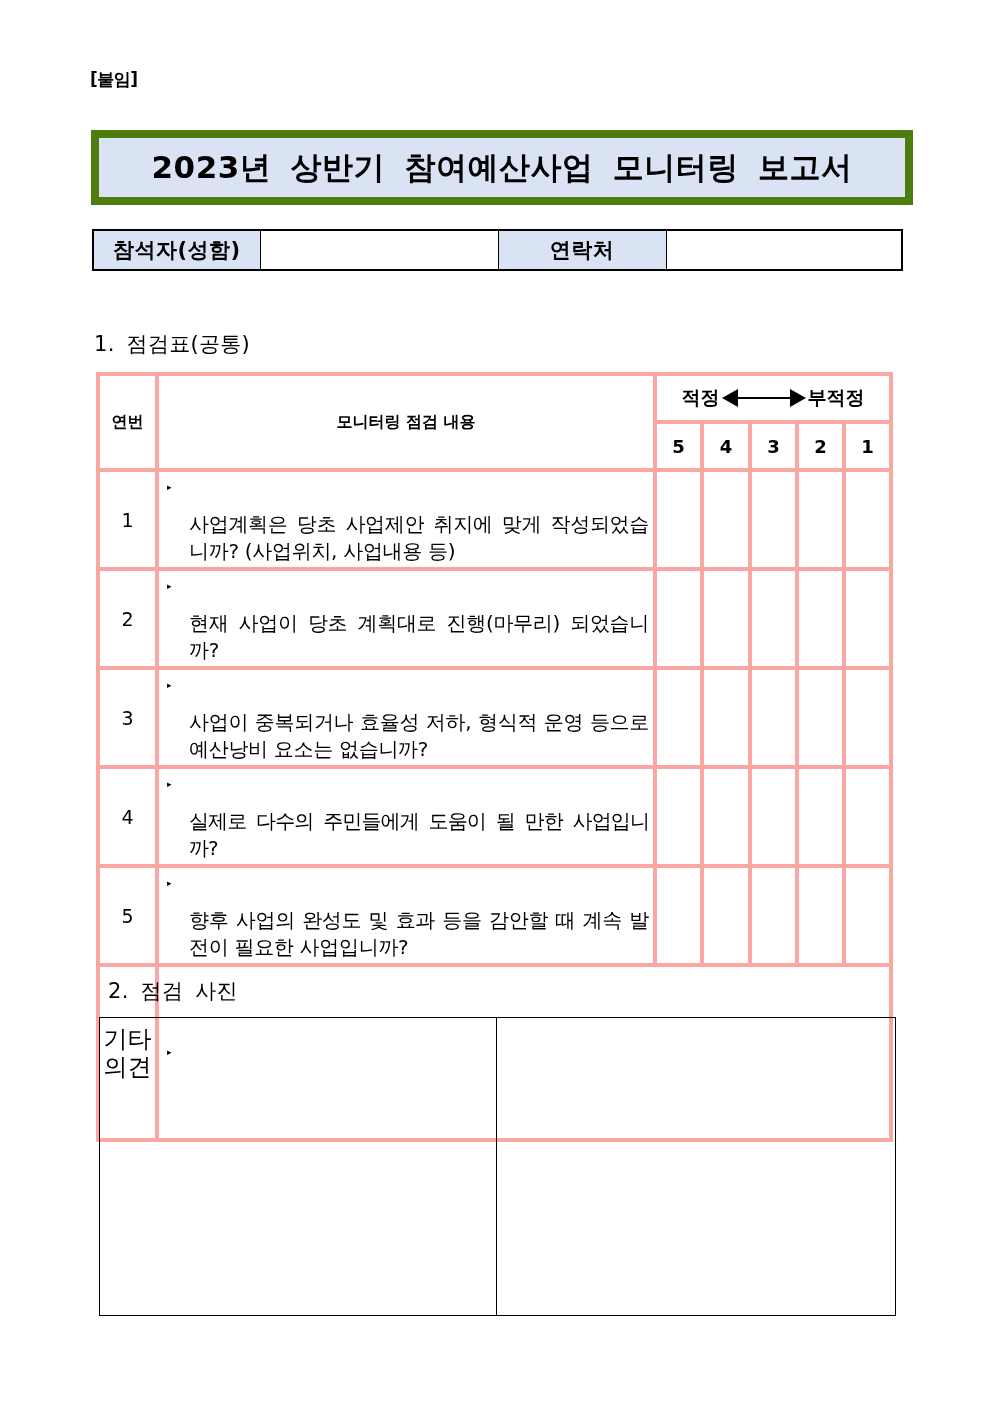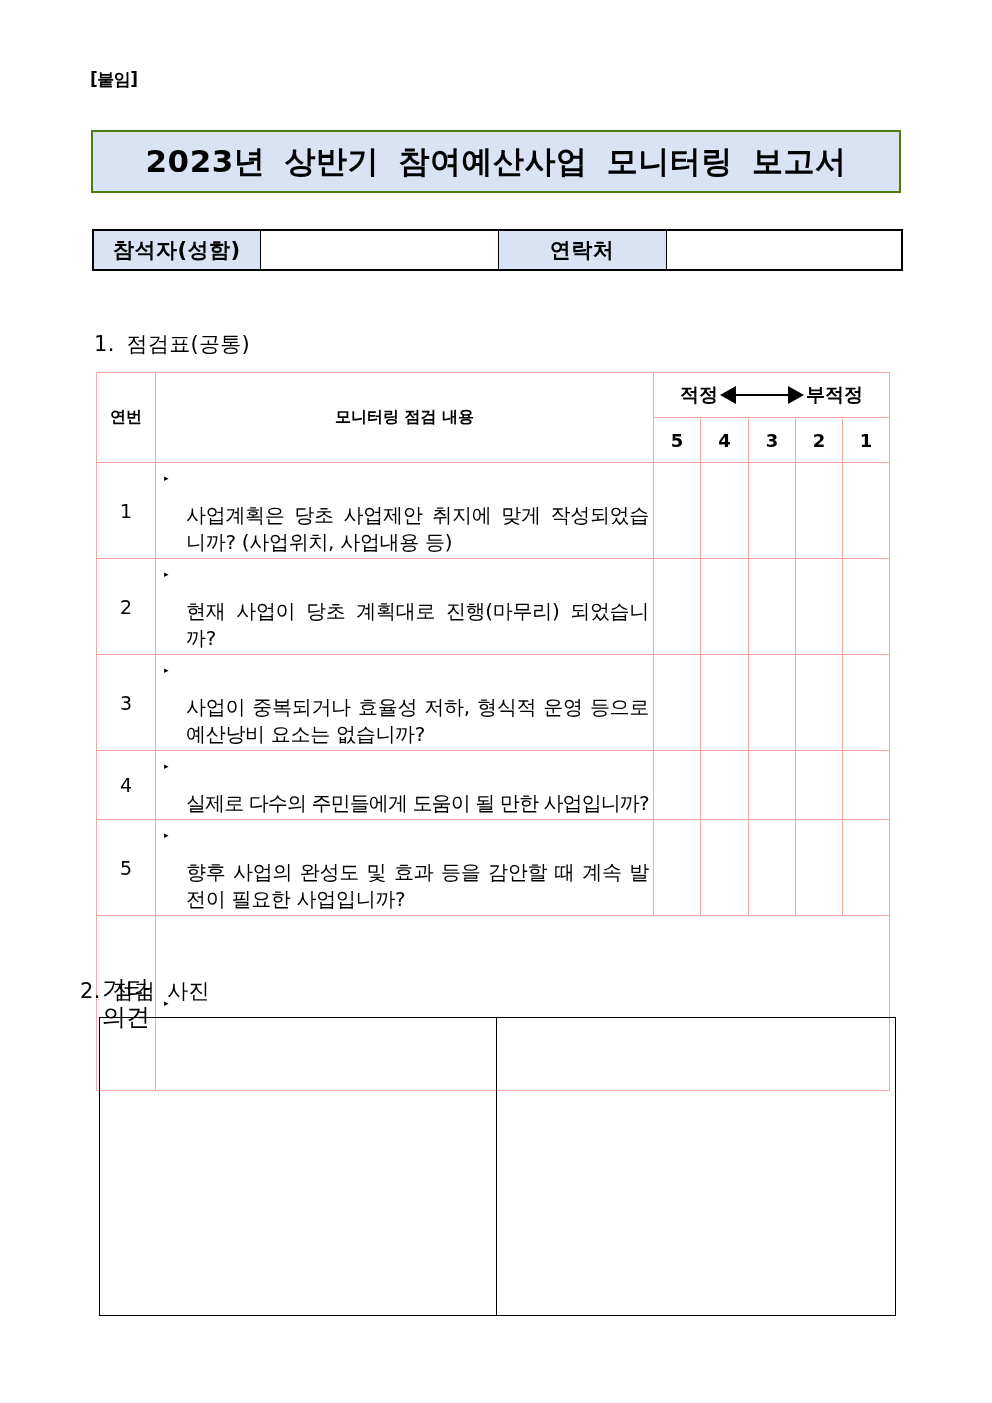--- a/index.html
+++ b/index.html
@@ -6,40 +6,40 @@
   body {
     width: 992px; height: 1403px; position: relative; overflow: hidden;
     font-family: "DejaVu Sans", "Liberation Sans", sans-serif; color: #000;
   }
   .abs { position: absolute; }
 
   .attach-label { left: 90px; top: 68px; font-size: 17px; font-weight: bold; letter-spacing: -0.5px; }
 
   .title-box {
     left: 91px; top: 130px; width: 806px; height: 59px;
-    border: 2px solid #4d7c0f; background: #dae3f3;
+    border: 8px solid #4d7c0f; background: #dae3f3;
     display: flex; align-items: center; justify-content: center;
   }
   .title-box span { font-size: 31px; font-weight: bold; letter-spacing: 0.5px; word-spacing: 8px; }
 
   table { border-collapse: collapse; table-layout: fixed; }
 
   .info-table { left: 92px; top: 229px; width: 809px; border: 2px solid #000; }
   .info-table td { border: 1.5px solid #000; height: 38px; padding: 0; }
   .info-table td.label {
     background: #dae3f3; text-align: center; font-size: 21px; font-weight: bold; letter-spacing: 0.5px;
   }
   .info-table td.value { background: #fff; }
 
   .section-title { font-size: 21px; font-weight: normal; letter-spacing: 0.3px; word-spacing: 5px; }
   .sec1 { left: 94px; top: 330px; }
-  .sec2 { left: 80px; top: 977px; text-align: right; }
+  .sec2 { left: 108px; top: 977px; text-align: right; }
 
   .check-table { left: 96px; top: 372px; width: 794px; border: 1.5px solid #000; }
-  .check-table td, .check-table th { border: 1px solid #fca5a5; padding: 0; }
+  .check-table td, .check-table th { border: 4px solid #fca5a5; padding: 0; }
   .check-table th { font-weight: bold; font-size: 16px; text-align: center; }
   .check-table th.scale-head { font-size: 19px; height: 44px; }
   .check-table th.score-num { font-size: 18px; height: 44px; }
   .scale-wrap { display: flex; align-items: center; justify-content: center; gap: 2px; }
   .arrow { display: inline-flex; align-items: center; width: 84px; }
   .arrow .tri-l { width: 0; height: 0; border-top: 9px solid transparent; border-bottom: 9px solid transparent; border-right: 16px solid #000; }
   .arrow .tri-r { width: 0; height: 0; border-top: 9px solid transparent; border-bottom: 9px solid transparent; border-left: 16px solid #000; }
   .arrow .line { flex: 1; height: 1.5px; background: #000; }
 
   .check-table td.no { text-align: center; font-size: 19px; }

